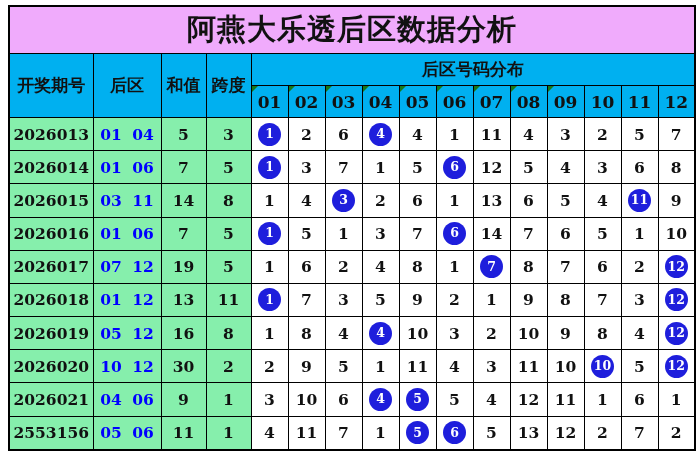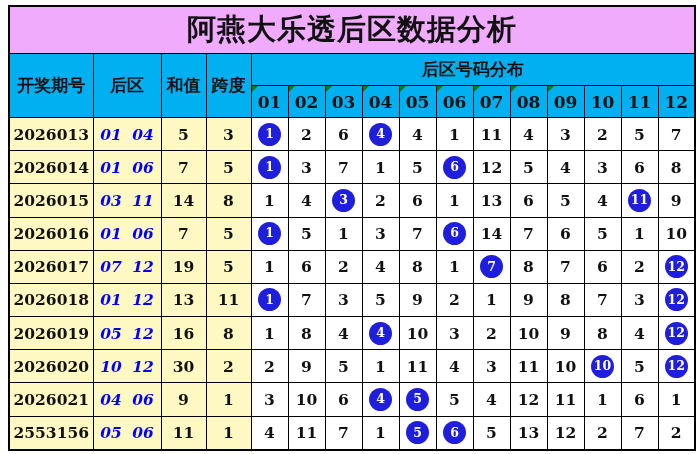--- a/index.html
+++ b/index.html
@@ -10,22 +10,22 @@
         border:2px solid #000;}
   td{border:1px solid #000;text-align:center;vertical-align:middle;
      padding:0;overflow:hidden;white-space:nowrap;}
   .title-cell{background:#f0abfc;font-size:29px;font-weight:bold;color:#111;
               height:46px;letter-spacing:1px;}
   .head{background:#00B0F0;font-weight:bold;color:#111;font-size:17px;}
   .head-top{height:31px;margin-left:39px;}
   .num-head{position:relative;height:31px;font-size:17px;}
   .flag{position:absolute;top:0;left:0;width:0;height:0;
         border-top:6px solid #187818;border-right:6px solid transparent;}
-  .yellow{background:#fef9c3;font-weight:bold;color:#111;font-size:15.5px;text-align:center;}
-  .rear{color:#0000FF;word-spacing:5px;font-style:italic;}
+  .yellow{background:#86efac;font-weight:bold;color:#111;font-size:15.5px;text-align:center;}
+  .rear{color:#0000FF;word-spacing:5px;}
   .dist{background:#ffffff;font-weight:bold;color:#111;font-size:15.5px;}
   .circle{display:inline-flex;align-items:center;justify-content:center;
           width:23px;height:23px;border-radius:50%;background:#1E1EDC;
           color:#ffffff;font-size:12.5px;font-weight:bold;line-height:1;
           vertical-align:middle;}
 </style>
 </head>
 <body>
 
 <div class="page">

